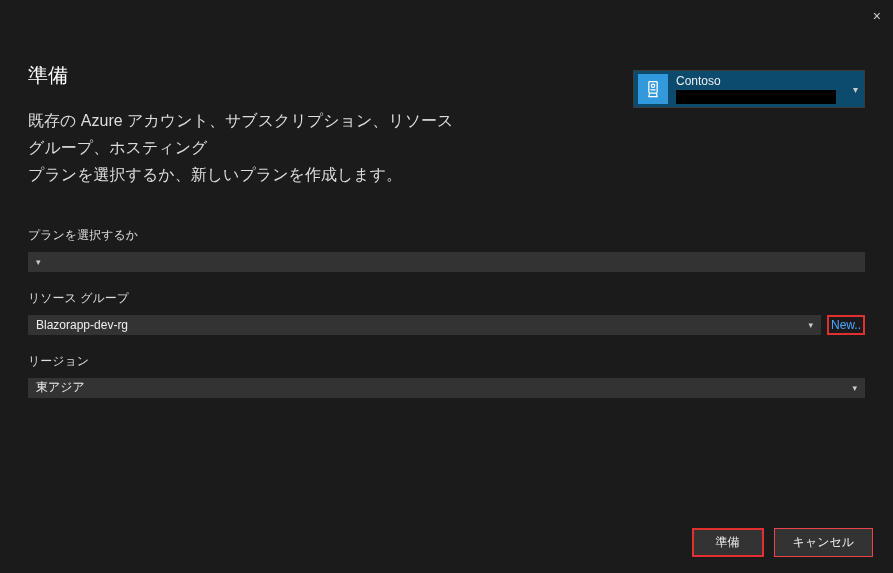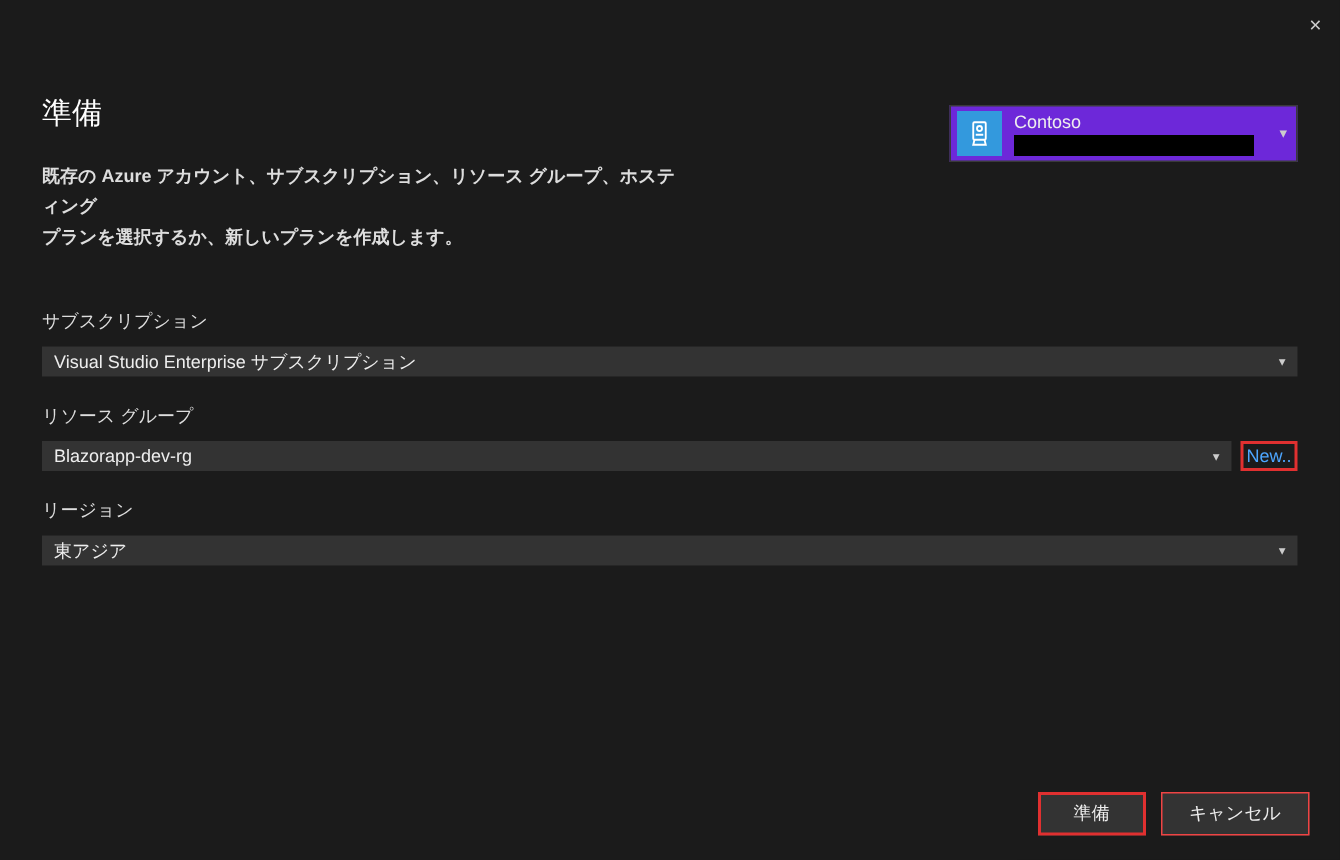--- a/index.html
+++ b/index.html
@@ -36,29 +36,28 @@
       align-items: flex-start;
     }
     .title {
       font-size: 20px;
       font-weight: normal;
       color: #ffffff;
       margin-bottom: 18px;
     }
     .description {
       color: #dddddd;
-      font-size: 12px;
+      font-size: 16px;
       line-height: 1.7;
       max-width: 430px;
-      font-weight: bold;
     }
     .account-selector {
       display: flex;
       align-items: flex-start;
-      background: #6d28d9;
+      background: #0c4a6e;
       border: 1px solid #3a3a3a;
       padding: 3px 6px 3px 4px;
       margin-top: 8px;
       min-width: 232px;
     }
     .account-icon {
       width: 30px;
       height: 30px;
       background: #3399dd;
       display: flex;
@@ -193,24 +192,23 @@
         <div class="account-sub"></div>
       </div>
       <span class="account-chevron">▾</span>
     </div>
   </div>
 
 
   <div class="form-section">
 
     <div class="field-group">
-      <label class="field-label">サブスクリプション</label>
+      <label class="field-label">プランを選択するか</label>
       <div class="field-row">
         <div class="dropdown">
-          <span>Visual Studio Enterprise サブスクリプション</span>
           <span class="dropdown-chevron">▾</span>
         </div>
       </div>
     </div>
 
     <div class="field-group">
       <label class="field-label">リソース グループ</label>
       <div class="field-row">
         <div class="dropdown">
           <span>Blazorapp-dev-rg</span>

